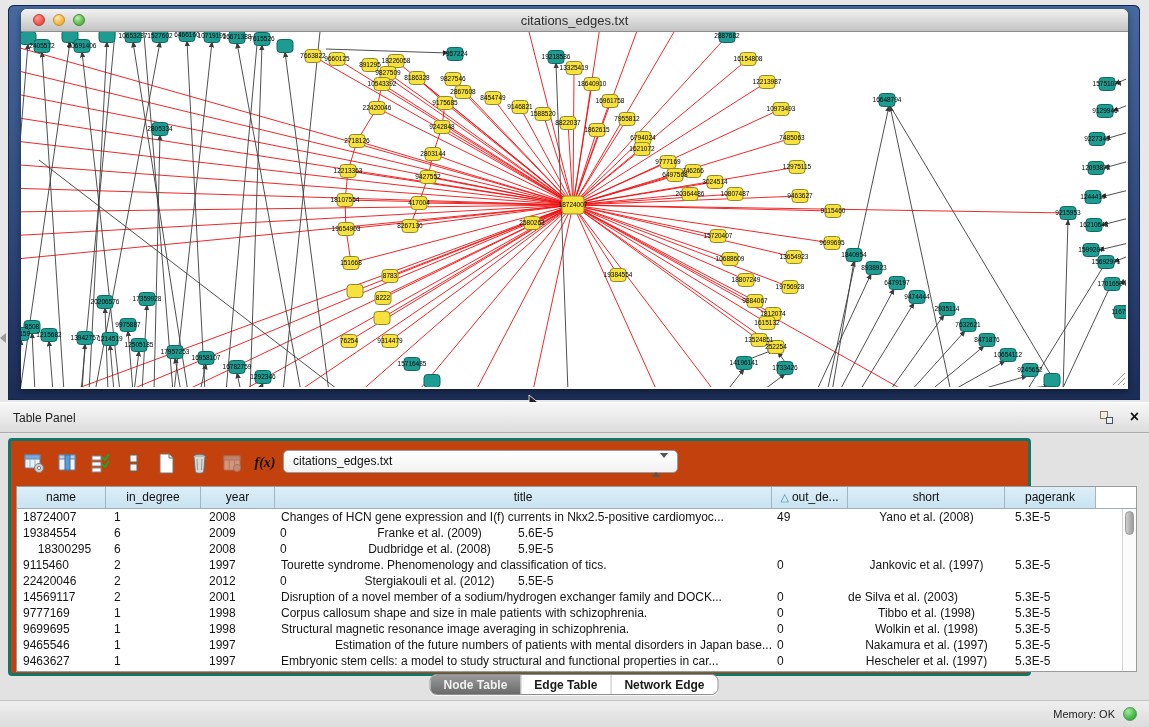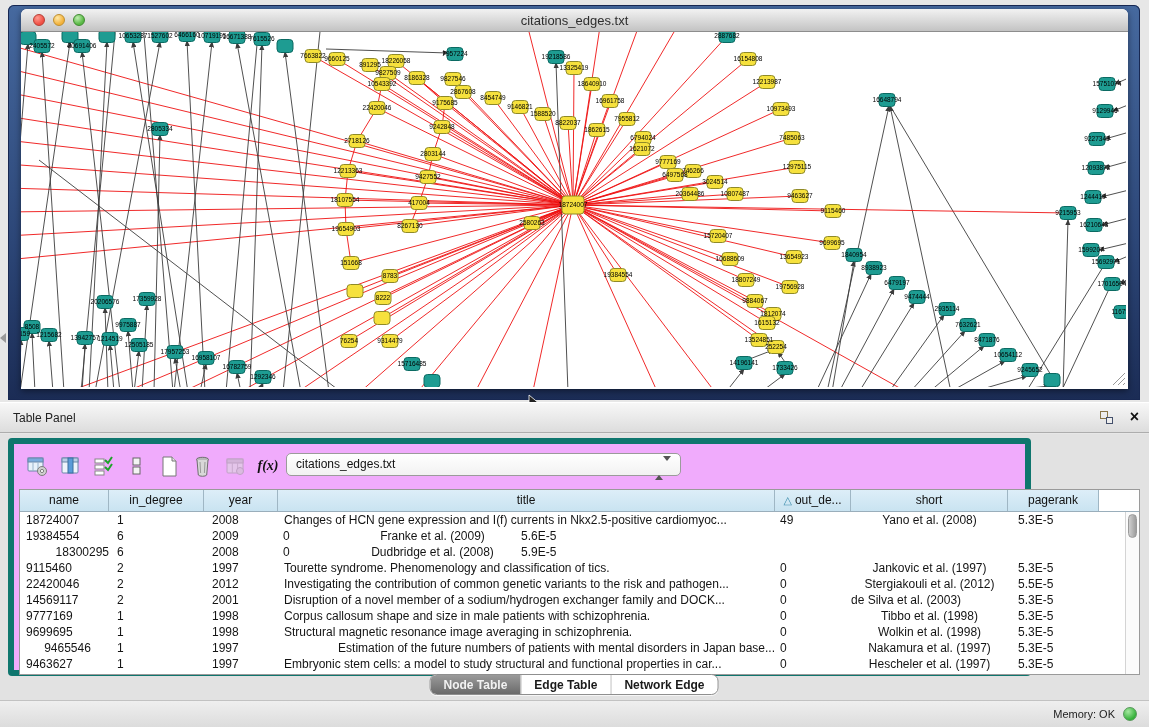--- a/index.html
+++ b/index.html
@@ -50,21 +50,21 @@
   .panel-title{ position:absolute; left:13px; top:8px; font-size:12px; color:#222; }
   .float-icon{ position:absolute; right:36px; top:8px; width:13px; height:13px; }
   .float-icon .sq-back{ position:absolute; left:0; top:0; width:8px; height:8px; border:1px solid #8a7648; }
   .float-icon .sq-front{ position:absolute; right:0; bottom:0; width:7px; height:7px; border:1px solid #44506b; background:#eee; }
   .close-icon{ position:absolute; right:10px; top:4px; font-size:16px; font-weight:bold; color:#111; line-height:20px; }
 
   
   .panel-body{ position:absolute; left:0; top:434px; width:1149px; height:266px; background:#e2e2e2; }
   .group{
     position:absolute; left:8px; top:4px; width:1023px; height:238px;
-    background:#f0abfc; border:6px solid #0f766e; border-radius:4px;
+    background:#c2410c; border:3px solid #0f766e; border-radius:4px;
   }
   .toolbar{ position:absolute; left:10px; top:7px; height:30px; display:flex; align-items:center; gap:7px; }
   .tbtn{ width:26px; height:26px; display:flex; align-items:center; justify-content:center; }
   .fx-label{ font-family:"Liberation Serif", serif; font-style:italic; font-weight:bold; font-size:14px; color:#111; }
   .dropdown{
     position:absolute; left:272px; top:9px; width:395px; height:23px;
     background:linear-gradient(#ffffff,#f2f2f2);
     border:1px solid #9b9b9b; border-radius:5px;
     font-size:12px; color:#111; line-height:21px; padding-left:9px;
   }
@@ -669,41 +669,40 @@
           </div>
           <div class="tr">
             <div class="td" style="width: 89px; text-align: left; padding-left: 6px;">19384554</div>
             <div class="td" style="width: 95px; text-align: left; padding-left: 8px;">6</div>
             <div class="td" style="width: 74px; text-align: left; padding-left: 8px;">2009</div>
             <div class="td" style="width: 76px; text-align: left; padding-left: 5px;">0</div>
             <div class="td" style="width: 157px; text-align: center; padding-left: 0px;">Franke et al. (2009)</div>
             <div class="td" style="width: 91px; text-align: left; padding-left: 10px;">5.6E-5</div>
           </div>
           <div class="tr">
-            <div class="td" style="width: 89px; text-align: right; padding-left: 6px;">18300295</div>
+            <div class="td" style="width: 89px; text-align: center; padding-left: 6px;">18300295</div>
             <div class="td" style="width: 95px; text-align: left; padding-left: 8px;">6</div>
             <div class="td" style="width: 74px; text-align: left; padding-left: 8px;">2008</div>
             <div class="td" style="width: 76px; text-align: left; padding-left: 5px;">0</div>
             <div class="td" style="width: 157px; text-align: center; padding-left: 0px;">Dudbridge et al. (2008)</div>
             <div class="td" style="width: 91px; text-align: left; padding-left: 10px;">5.9E-5</div>
           </div>
           <div class="tr">
             <div class="td" style="width: 89px; text-align: left; padding-left: 6px;">9115460</div>
             <div class="td" style="width: 95px; text-align: left; padding-left: 8px;">2</div>
             <div class="td" style="width: 74px; text-align: left; padding-left: 8px;">1997</div>
             <div class="td" style="width: 497px; text-align: left; padding-left: 6px;">Tourette syndrome. Phenomenology and classification of tics.</div>
             <div class="td" style="width: 76px; text-align: left; padding-left: 5px;">0</div>
             <div class="td" style="width: 157px; text-align: center; padding-left: 0px;">Jankovic et al. (1997)</div>
             <div class="td" style="width: 91px; text-align: left; padding-left: 10px;">5.3E-5</div>
           </div>
           <div class="tr">
             <div class="td" style="width: 89px; text-align: left; padding-left: 6px;">22420046</div>
             <div class="td" style="width: 95px; text-align: left; padding-left: 8px;">2</div>
             <div class="td" style="width: 74px; text-align: left; padding-left: 8px;">2012</div>
-            <div class="td" style="width: 497px; text-align: left; padding-left: 6px;">Investigating the contribution of common genetic variants to the risk and pathogen...</div>
             <div class="td" style="width: 76px; text-align: left; padding-left: 5px;">0</div>
             <div class="td" style="width: 157px; text-align: center; padding-left: 0px;">Stergiakouli et al. (2012)</div>
             <div class="td" style="width: 91px; text-align: left; padding-left: 10px;">5.5E-5</div>
           </div>
           <div class="tr">
             <div class="td" style="width: 89px; text-align: left; padding-left: 6px;">14569117</div>
             <div class="td" style="width: 95px; text-align: left; padding-left: 8px;">2</div>
             <div class="td" style="width: 74px; text-align: left; padding-left: 8px;">2001</div>
             <div class="td" style="width: 497px; text-align: left; padding-left: 6px;">Disruption of a novel member of a sodium/hydrogen exchanger family and DOCK...</div>
             <div class="td" style="width: 76px; text-align: left; padding-left: 5px;">0</div>
@@ -722,21 +721,21 @@
           <div class="tr">
             <div class="td" style="width: 89px; text-align: left; padding-left: 6px;">9699695</div>
             <div class="td" style="width: 95px; text-align: left; padding-left: 8px;">1</div>
             <div class="td" style="width: 74px; text-align: left; padding-left: 8px;">1998</div>
             <div class="td" style="width: 497px; text-align: left; padding-left: 6px;">Structural magnetic resonance image averaging in schizophrenia.</div>
             <div class="td" style="width: 76px; text-align: left; padding-left: 5px;">0</div>
             <div class="td" style="width: 157px; text-align: center; padding-left: 0px;">Wolkin et al. (1998)</div>
             <div class="td" style="width: 91px; text-align: left; padding-left: 10px;">5.3E-5</div>
           </div>
           <div class="tr">
-            <div class="td" style="width: 89px; text-align: center; padding-left: 6px;">9465546</div>
+            <div class="td" style="width: 89px; text-align: left; padding-left: 6px;">9465546</div>
             <div class="td" style="width: 95px; text-align: left; padding-left: 8px;">1</div>
             <div class="td" style="width: 74px; text-align: left; padding-left: 8px;">1997</div>
             <div class="td" style="width: 497px; text-align: right; padding-left: 6px;">Estimation of the future numbers of patients with mental disorders in Japan base...</div>
             <div class="td" style="width: 76px; text-align: left; padding-left: 5px;">0</div>
             <div class="td" style="width: 157px; text-align: center; padding-left: 0px;">Nakamura et al. (1997)</div>
             <div class="td" style="width: 91px; text-align: left; padding-left: 10px;">5.3E-5</div>
           </div>
           <div class="tr">
             <div class="td" style="width: 89px; text-align: left; padding-left: 6px;">9463627</div>
             <div class="td" style="width: 95px; text-align: left; padding-left: 8px;">1</div>

